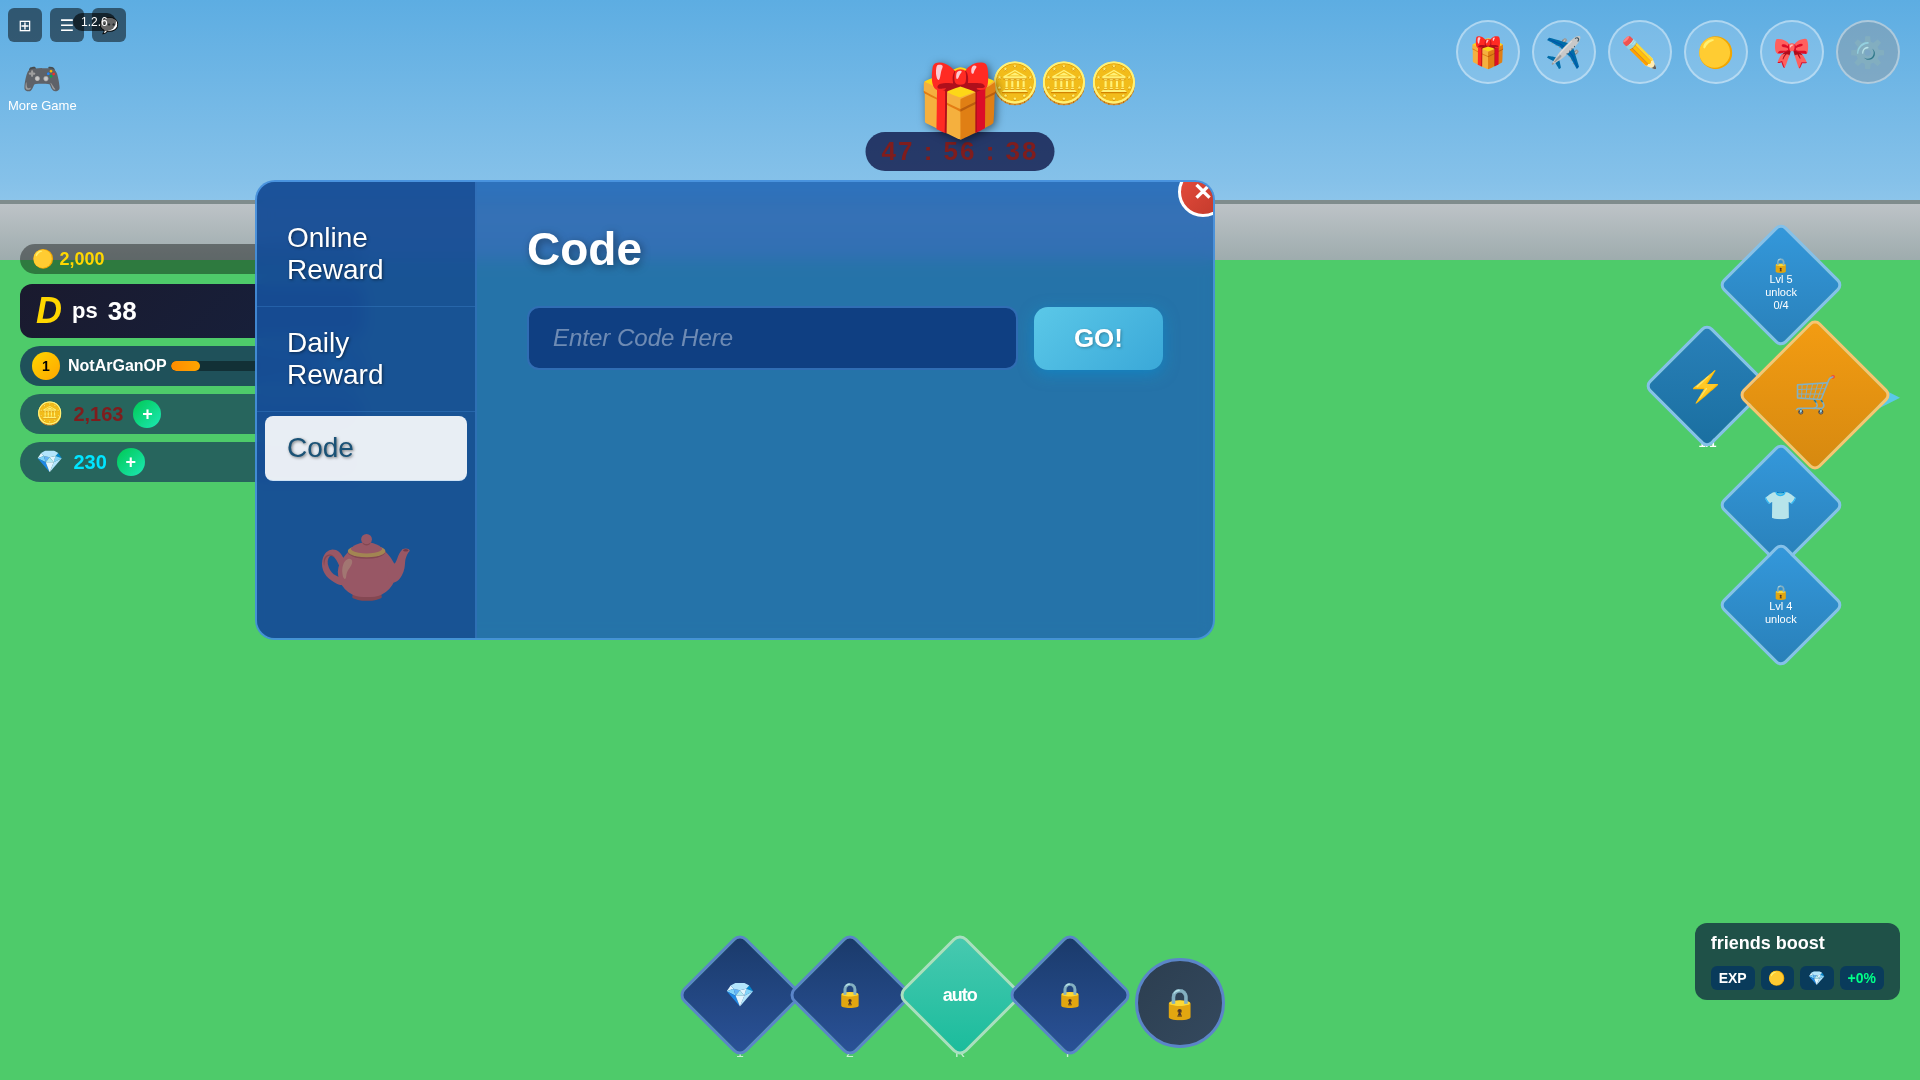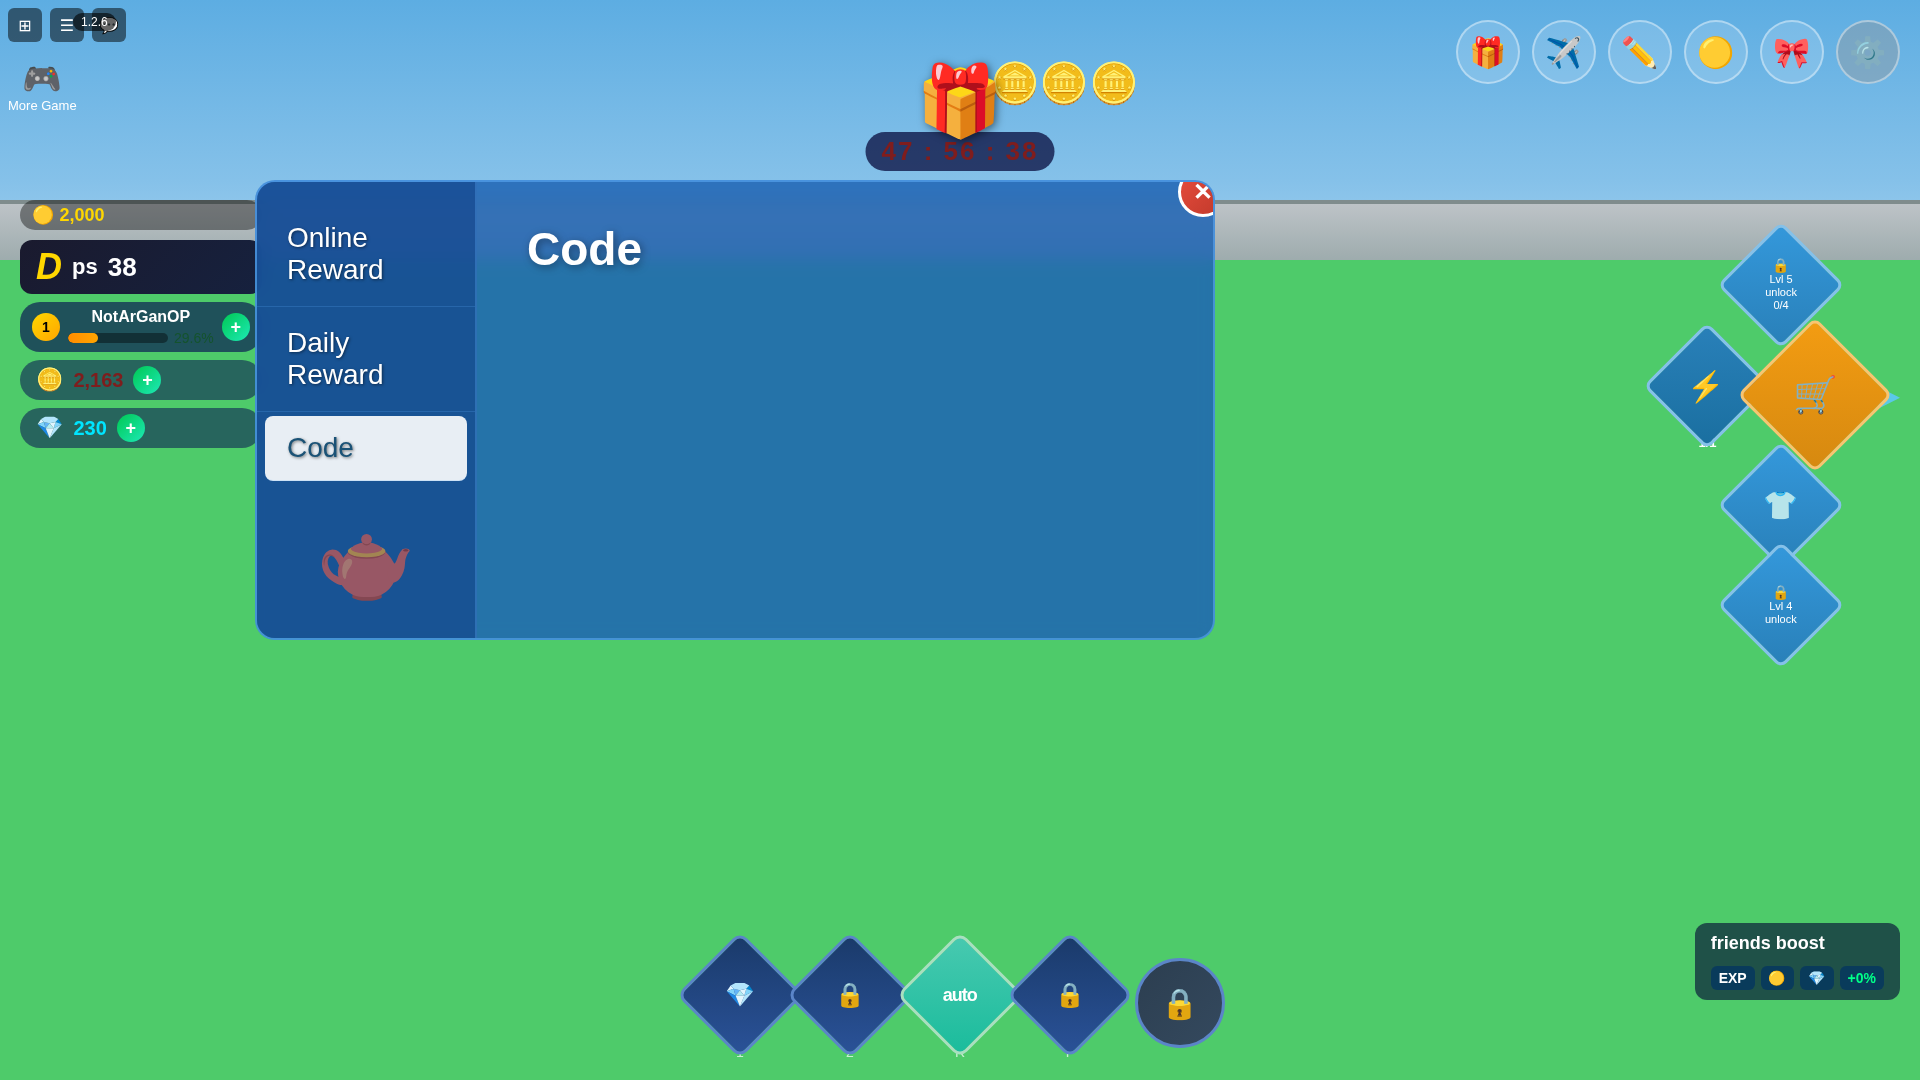--- a/index.html
+++ b/index.html
@@ -84,21 +84,21 @@
     }
 
     .coin-display {
       background: rgba(0,0,0,0.4);
       border-radius: 20px;
       padding: 4px 12px;
       color: #FFD700;
       font-size: 18px;
       font-weight: bold;
       margin-bottom: 10px;
-      display: flex; align-items: center; gap: 6px;
+      display: flex; align-items: center; gap: 6px; margin-top: 44px;
     }
 
     .dps-badge {
       background: linear-gradient(135deg, #1a1a2e, #16213e);
       border-radius: 12px;
       padding: 6px 16px;
       color: white;
       font-size: 20px;
       font-weight: bold;
       margin-bottom: 8px;
@@ -508,21 +508,21 @@
   <div class="coin-display">🟡 2,000</div>
 
   <div class="dps-badge">
     <span class="dps-d">D</span>
     <span class="dps-ps">ps</span>
     <span class="dps-num">38</span>
   </div>
 
   <div class="player-row">
     <div class="rank-badge">1</div>
-    <div style="display:flex;flex-direction:column;gap:4px;align-items:center;">
+    <div style="display:flex;flex-direction:row;gap:4px;align-items:center;">
       <span style="color:white;font-size:16px;font-weight:bold;">NotArGanOP</span>
       <div style="display:flex;align-items:center;gap:6px;">
         <div class="xp-bar-container">
           <div class="xp-bar-fill"></div>
         </div>
         <span style="color:#14532d;font-size:14px;">29.6%</span>
       </div>
     </div>
     <div class="add-btn">+</div>
   </div>
@@ -545,20 +545,24 @@
 
   <div class="modal-sidebar">
     <div class="sidebar-tab">Online Reward</div>
     <div class="sidebar-tab">Daily Reward</div>
     <div class="sidebar-tab active">Code</div>
     <div class="sidebar-teapot">🫖</div>
   </div>
 
   <div class="modal-content">
     <div class="code-title">Code</div>
+    <div class="code-input-row">
+      <input type="text" class="code-input" placeholder="Enter Code Here" style="">
+      <button class="go-btn">GO!</button>
+    </div>
   </div>
 </div>
 
 <div class="right-hud">
 
   <div style="position:relative; display:flex; flex-direction:column; align-items:center;">
     <div class="diamond-slot">
       <div class="diamond-slot-inner">
         <div style="font-size:14px;">🔒</div>
         <div style="font-size:11px; text-align:center; line-height:1.2;">Lvl 5<br>unlock<br>0/4</div>

